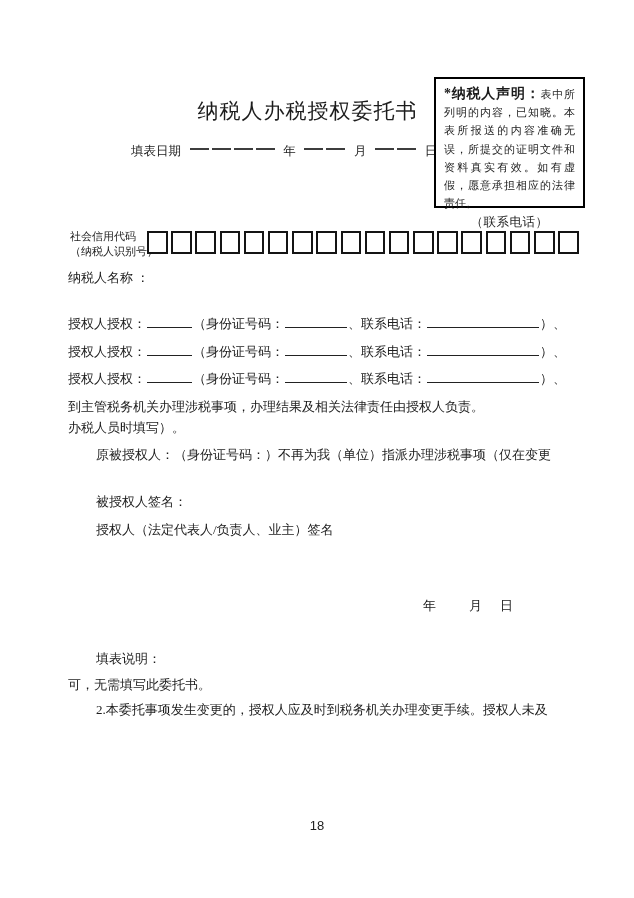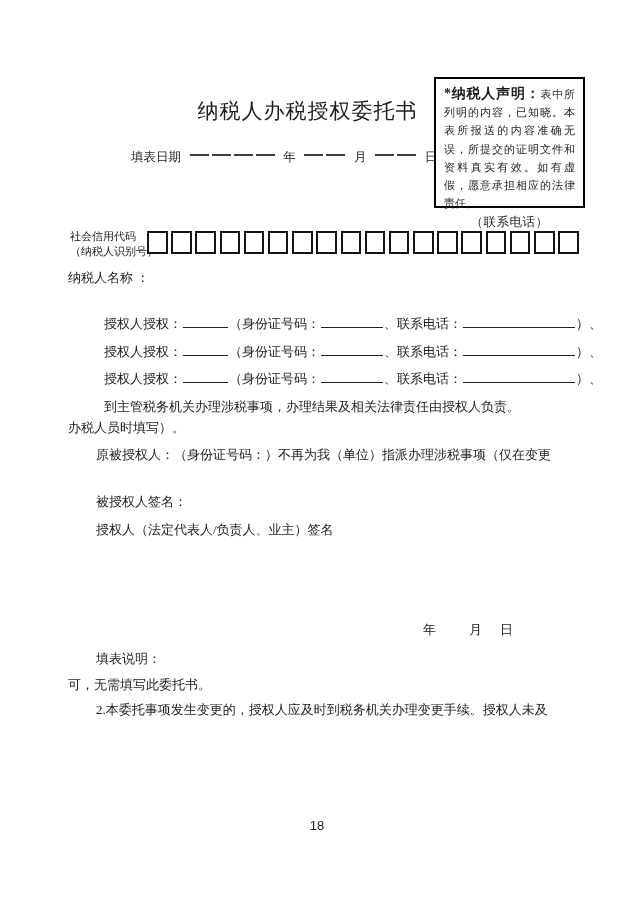--- a/index.html
+++ b/index.html
@@ -23,21 +23,21 @@
     width: 475px;
     text-align: center;
     font-size: 21px;
     font-weight: normal;
     letter-spacing: 1px;
     white-space: nowrap;
   }
   .fill-date {
     position: absolute;
     left: 131px;
-    top: 149px;
+    top: 143px;
     font-size: 12.5px;
     white-space: nowrap;
   }
   .dash {
     display: inline-block;
     width: 19px;
     height: 0;
     border-top: 2px solid #3d3d3d;
     margin: 0 1.5px;
     vertical-align: 5px;
@@ -99,21 +99,20 @@
   }
 
   
   .bodyline { font-size: 13px; white-space: nowrap; }
 
   .auth-block {
     position: absolute;
     left: 68px;
     top: 310px;
     line-height: 27.5px;
-    margin-left: 36px;
   }
   .blank {
     display: inline-block;
     border-bottom: 1px solid #222;
     height: 13px;
     margin: 0 1px;
     vertical-align: baseline;
   }
   .blank.w1 { width: 45px; }
   .blank.w2 { width: 62px; }
@@ -133,21 +132,20 @@
     top: 488px;
     line-height: 27.5px;
   }
 
   .sign-date {
     position: absolute;
     left: 423px;
     top: 597px;
     font-size: 13px;
     white-space: nowrap;
-    margin-top: 24px;
   }
   .sign-date .m { margin-left: 33px; }
   .sign-date .d { margin-left: 18px; }
 
   .instructions {
     position: absolute;
     left: 68px;
     top: 646px;
     line-height: 25.5px;
   }

